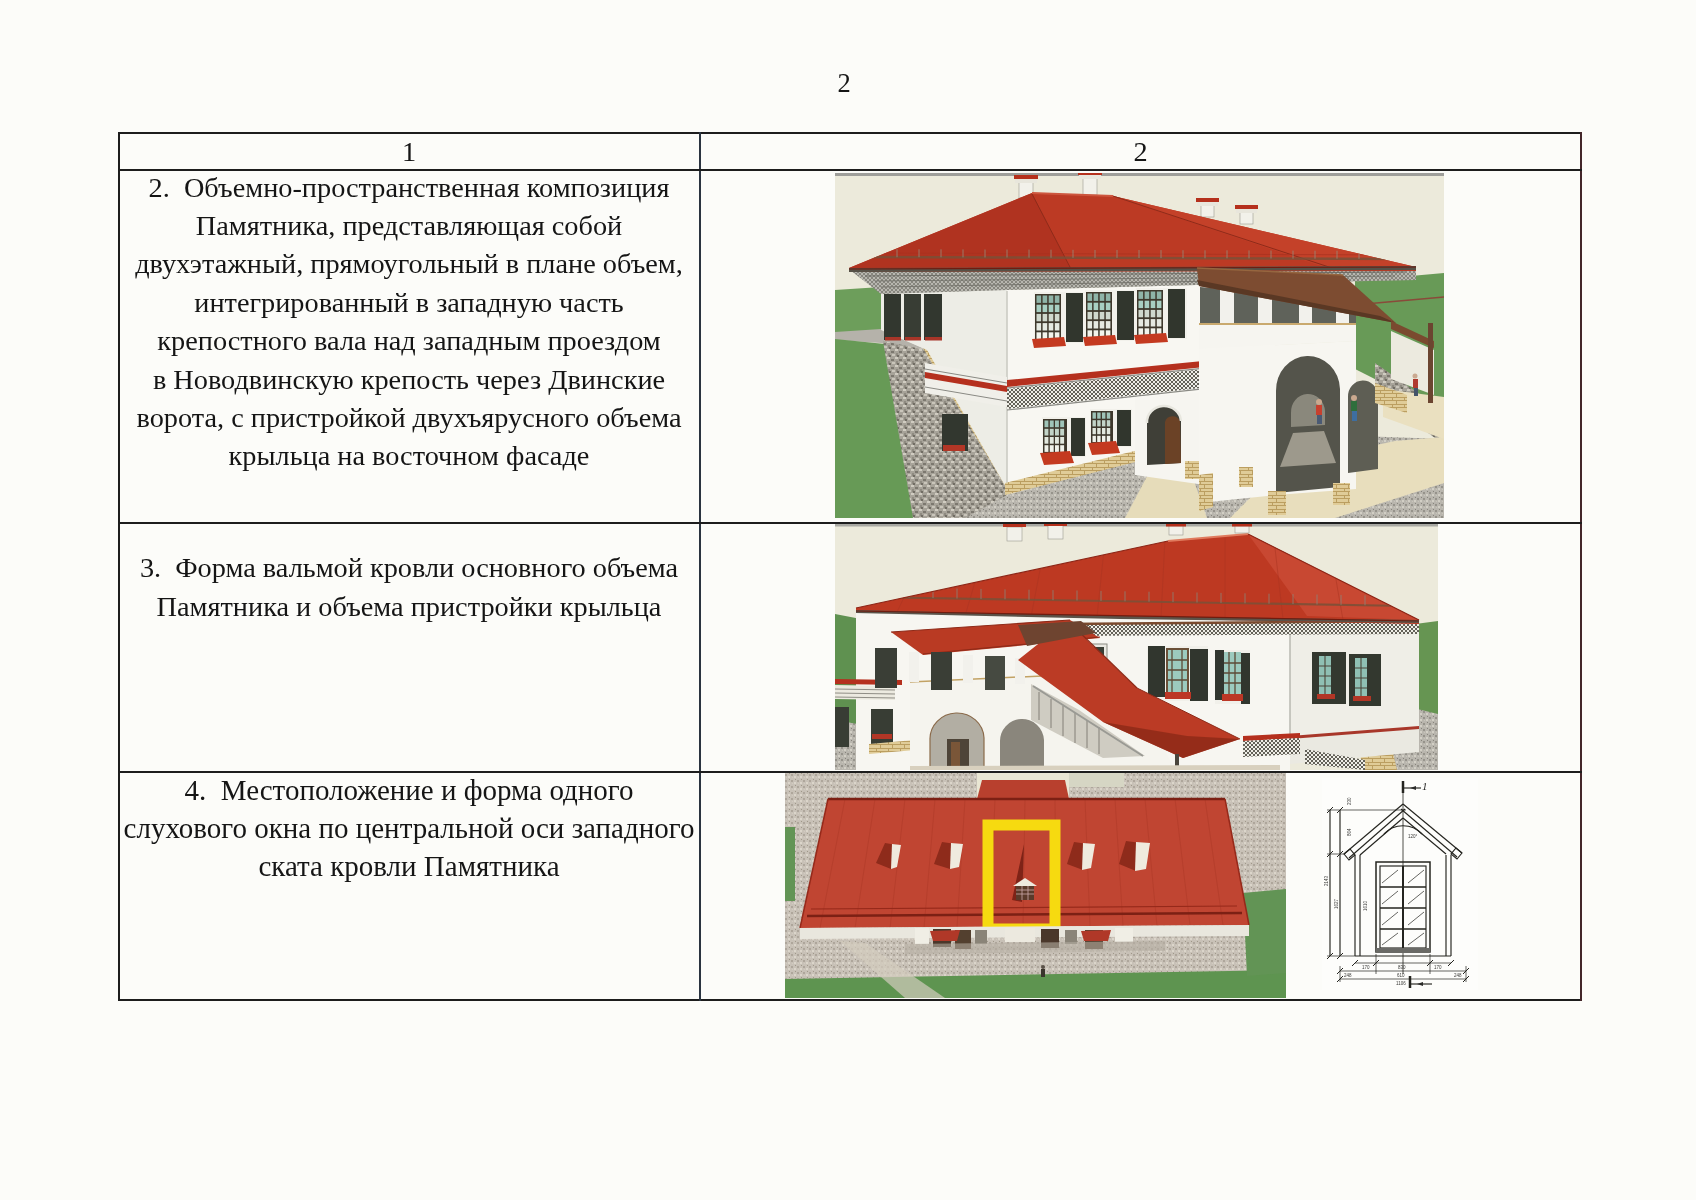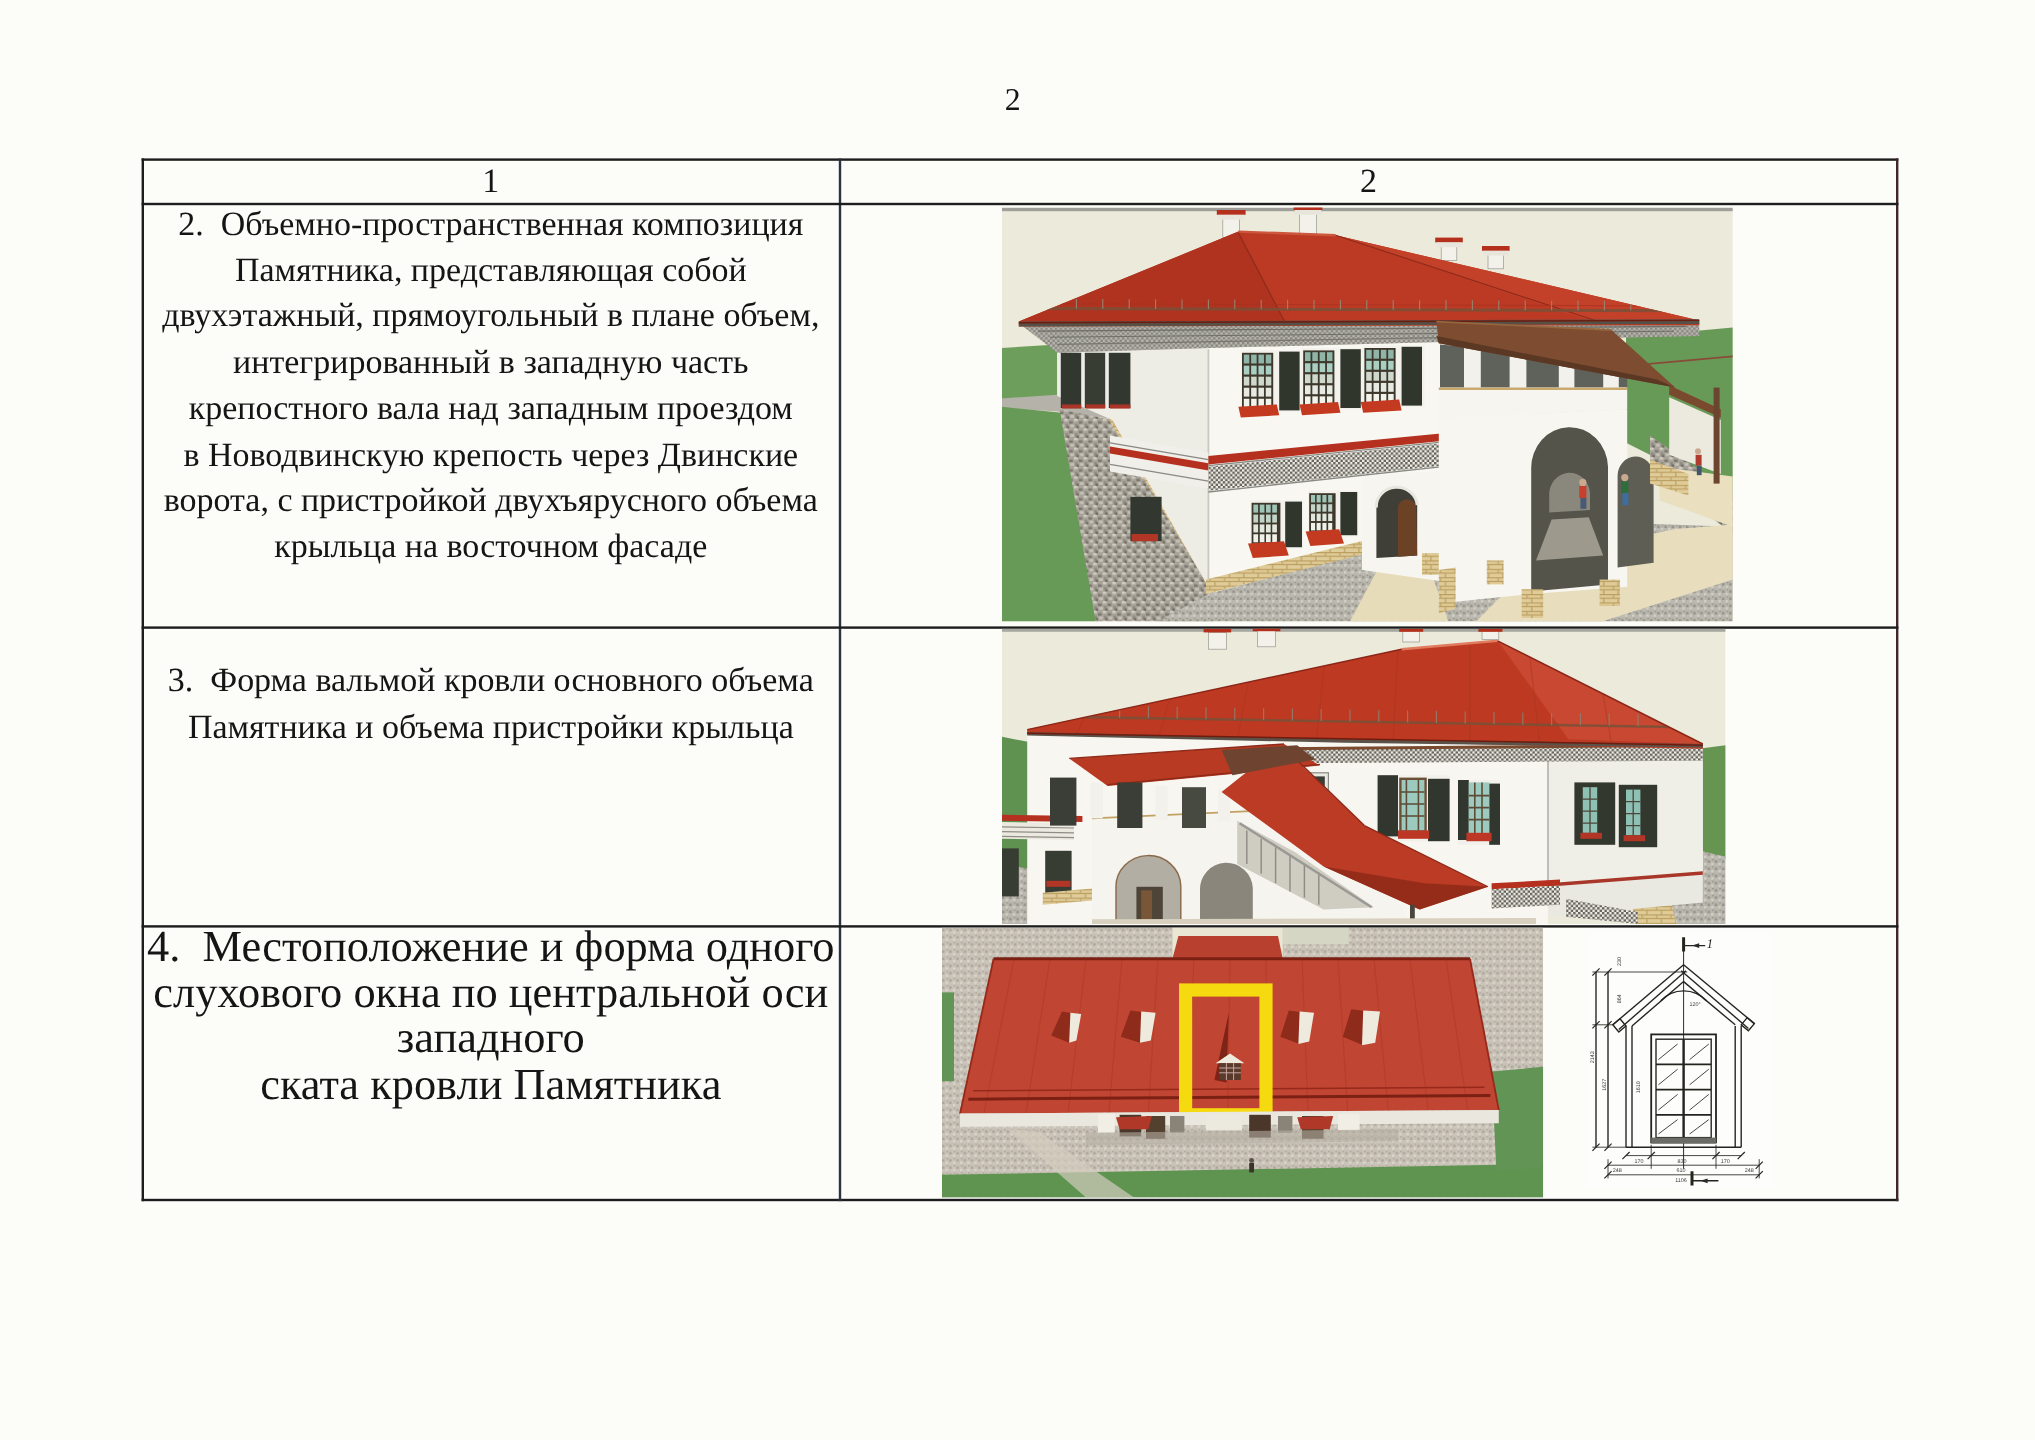--- a/index.html
+++ b/index.html
@@ -30,21 +30,21 @@
 <div class="line" style="left:118px;top:771px;width:1464px;height:2px;"></div>
 
 <div class="abs txt" style="left:118px;top:136px;width:582px;font-size:28.3px;">1</div>
 
 <div class="abs txt" style="left:700px;top:136px;width:881px;font-size:28.3px;">2</div>
 
 <div class="abs txt" style="left:122px;top:168.8px;width:574px;font-size:28.3px;line-height:38.35px;">2.&nbsp;&nbsp;Объемно-пространственная композиция<br>Памятника, представляющая собой<br>двухэтажный, прямоугольный в плане объем,<br>интегрированный в западную часть<br>крепостного вала над западным проездом<br>в&nbsp;Новодвинскую крепость через Двинские<br>ворота, с пристройкой двухъярусного объема<br>крыльца на восточном фасаде</div>
 
 <div class="abs txt" style="left:122px;top:525.3px;width:574px;font-size:28.3px;line-height:38.35px;margin-top:24px;">3.&nbsp;&nbsp;Форма вальмой кровли основного объема<br>Памятника и объема пристройки крыльца</div>
 
-<div class="abs txt" style="left:122px;top:770.8px;width:574px;font-size:37px;line-height:38.35px;">4.&nbsp;&nbsp;Местоположение и форма одного<br>слухового окна по центральной оси западного<br>ската кровли Памятника</div>
+<div class="abs txt" style="left:122px;top:770.8px;width:574px;font-size:29px;line-height:38.35px;">4.&nbsp;&nbsp;Местоположение и форма одного<br>слухового окна по центральной оси западного<br>ската кровли Памятника</div>
 
 <svg class="abs" style="left:835px;top:173px;" width="609" height="345" viewBox="0 0 609 345">
 <defs>
 <pattern id="grav1" width="6" height="6" patternUnits="userSpaceOnUse">
  <rect width="6" height="6" fill="#b9b6ae"></rect>
  <rect x="0" y="1" width="2" height="2" fill="#96938b"></rect>
  <rect x="3" y="3" width="2" height="2" fill="#d2cfc5"></rect>
  <rect x="4" y="0" width="1" height="1" fill="#87847c"></rect>
  <rect x="1" y="4" width="1" height="1" fill="#c8c5bb"></rect>
 </pattern>

